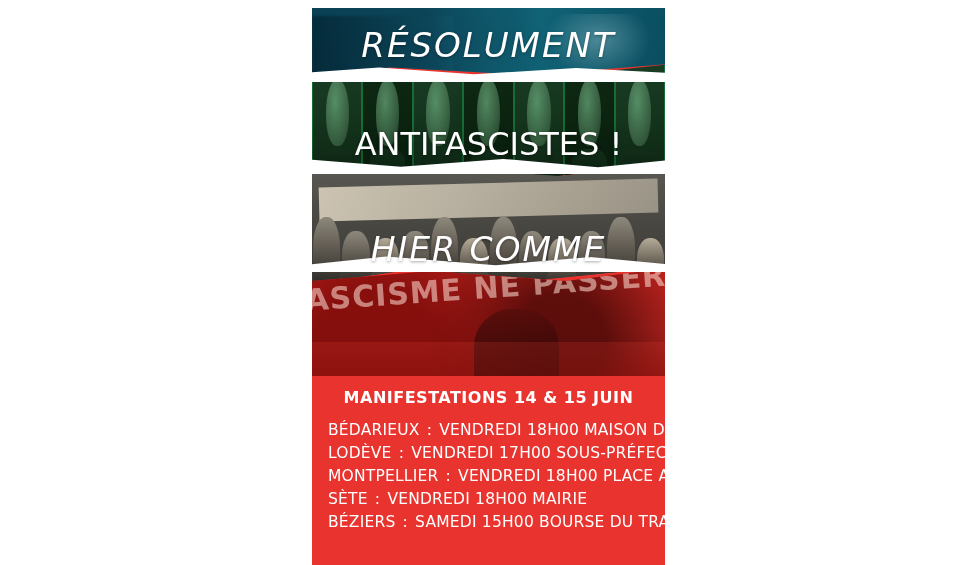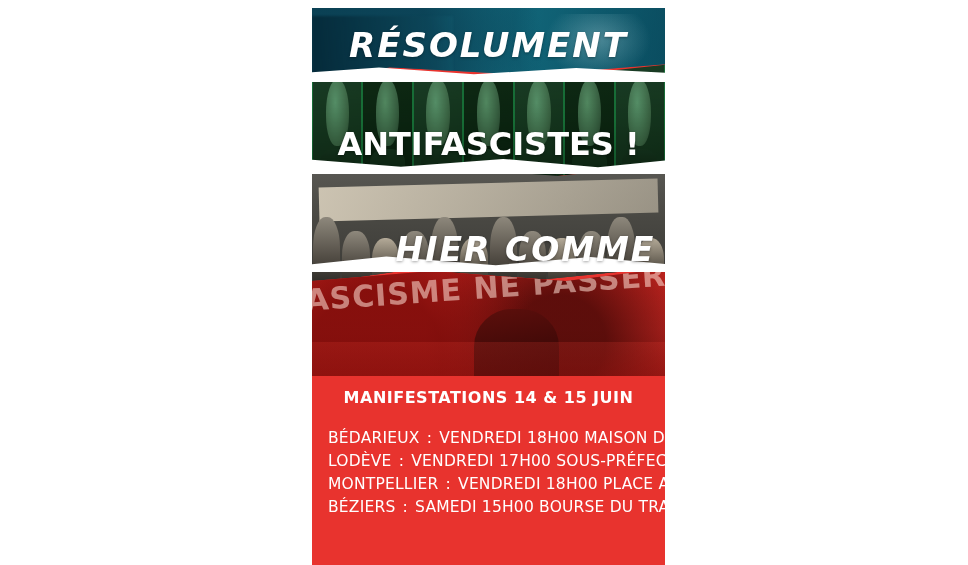--- a/index.html
+++ b/index.html
@@ -199,21 +199,21 @@
   .tear-2 { top: 148px; height: 18px; clip-path: polygon(0 18%, 26% 60%, 54% 16%, 80% 62%, 100% 22%, 100% 100%, 0 100%); }
   .tear-3 { top: 246px; height: 18px; clip-path: polygon(0 60%, 22% 14%, 52% 62%, 78% 16%, 100% 58%, 100% 100%, 0 100%); }
 
   
   .headline {
     position: absolute;
     width: 100%;
     text-align: center;
     color: #ffffff;
     font-family: "DejaVu Sans", sans-serif;
-    font-weight: 700;
+    font-weight: 400;
     text-transform: uppercase;
     line-height: 1;
     white-space: nowrap;
     text-shadow: 0 1px 3px rgba(0,0,0,.35);
   }
   .h-resolument {
     top: 20px;
     font-size: 34px;
     font-style: italic;
     letter-spacing: 2px;
@@ -221,21 +221,20 @@
   .h-antifa {
     top: 120px;
     font-size: 32px;
     letter-spacing: 0px;
   }
   .h-hier {
     top: 225px;
     font-size: 33px;
     font-style: italic;
     letter-spacing: 2px;
-    padding-left: 37px;
   }
   .h-aujourdhui {
     top: 325px;
     font-size: 37px;
     letter-spacing: 0px;
   }
 
   
   #info {
     position: absolute;
@@ -248,21 +247,21 @@
     padding: 12px 10px 0 10px;
     box-sizing: border-box;
   }
   #info-title {
     text-align: center;
     font-family: "DejaVu Sans", sans-serif;
     font-size: 16px;
     font-weight: 700;
     letter-spacing: .5px;
     text-transform: uppercase;
-    margin-bottom: 20px;
+    margin-bottom: 12px;
   }
   .event-row {
     font-family: "DejaVu Sans", sans-serif;
     font-size: 15.5px;
     line-height: 1.48;
     text-transform: uppercase;
     letter-spacing: .2px;
     padding-left: 6px;
     white-space: nowrap;
   }
@@ -325,18 +324,19 @@
     <div class="headline h-resolument">RÉSOLUMENT</div>
     <div class="headline h-antifa">ANTIFASCISTES !</div>
     <div class="headline h-hier">HIER COMME</div>
 
     <div id="info">
       <div id="info-title">MANIFESTATIONS 14 &amp; 15 JUIN</div>
       <div id="event-list">
           <div class="event-row"><span class="event-city">BÉDARIEUX</span><span class="event-sep"> : </span><span>VENDREDI 18H00 MAISON DES SYNDICATS</span></div>
           <div class="event-row"><span class="event-city">LODÈVE</span><span class="event-sep"> : </span><span>VENDREDI 17H00 SOUS-PRÉFECTURE</span></div>
           <div class="event-row"><span class="event-city">MONTPELLIER</span><span class="event-sep"> : </span><span>VENDREDI 18H00 PLACE ALBERT 1</span></div>
+          <div class="event-row"><span class="event-city">SÈTE</span><span class="event-sep"> : </span><span>VENDREDI 18H00 MAIRIE</span></div>
           <div class="event-row"><span class="event-city">BÉZIERS</span><span class="event-sep"> : </span><span>SAMEDI 15H00 BOURSE DU TRAVAIL</span></div>
         </div>
     </div>
 
   </div>
 </div>
 
 </body></html>

